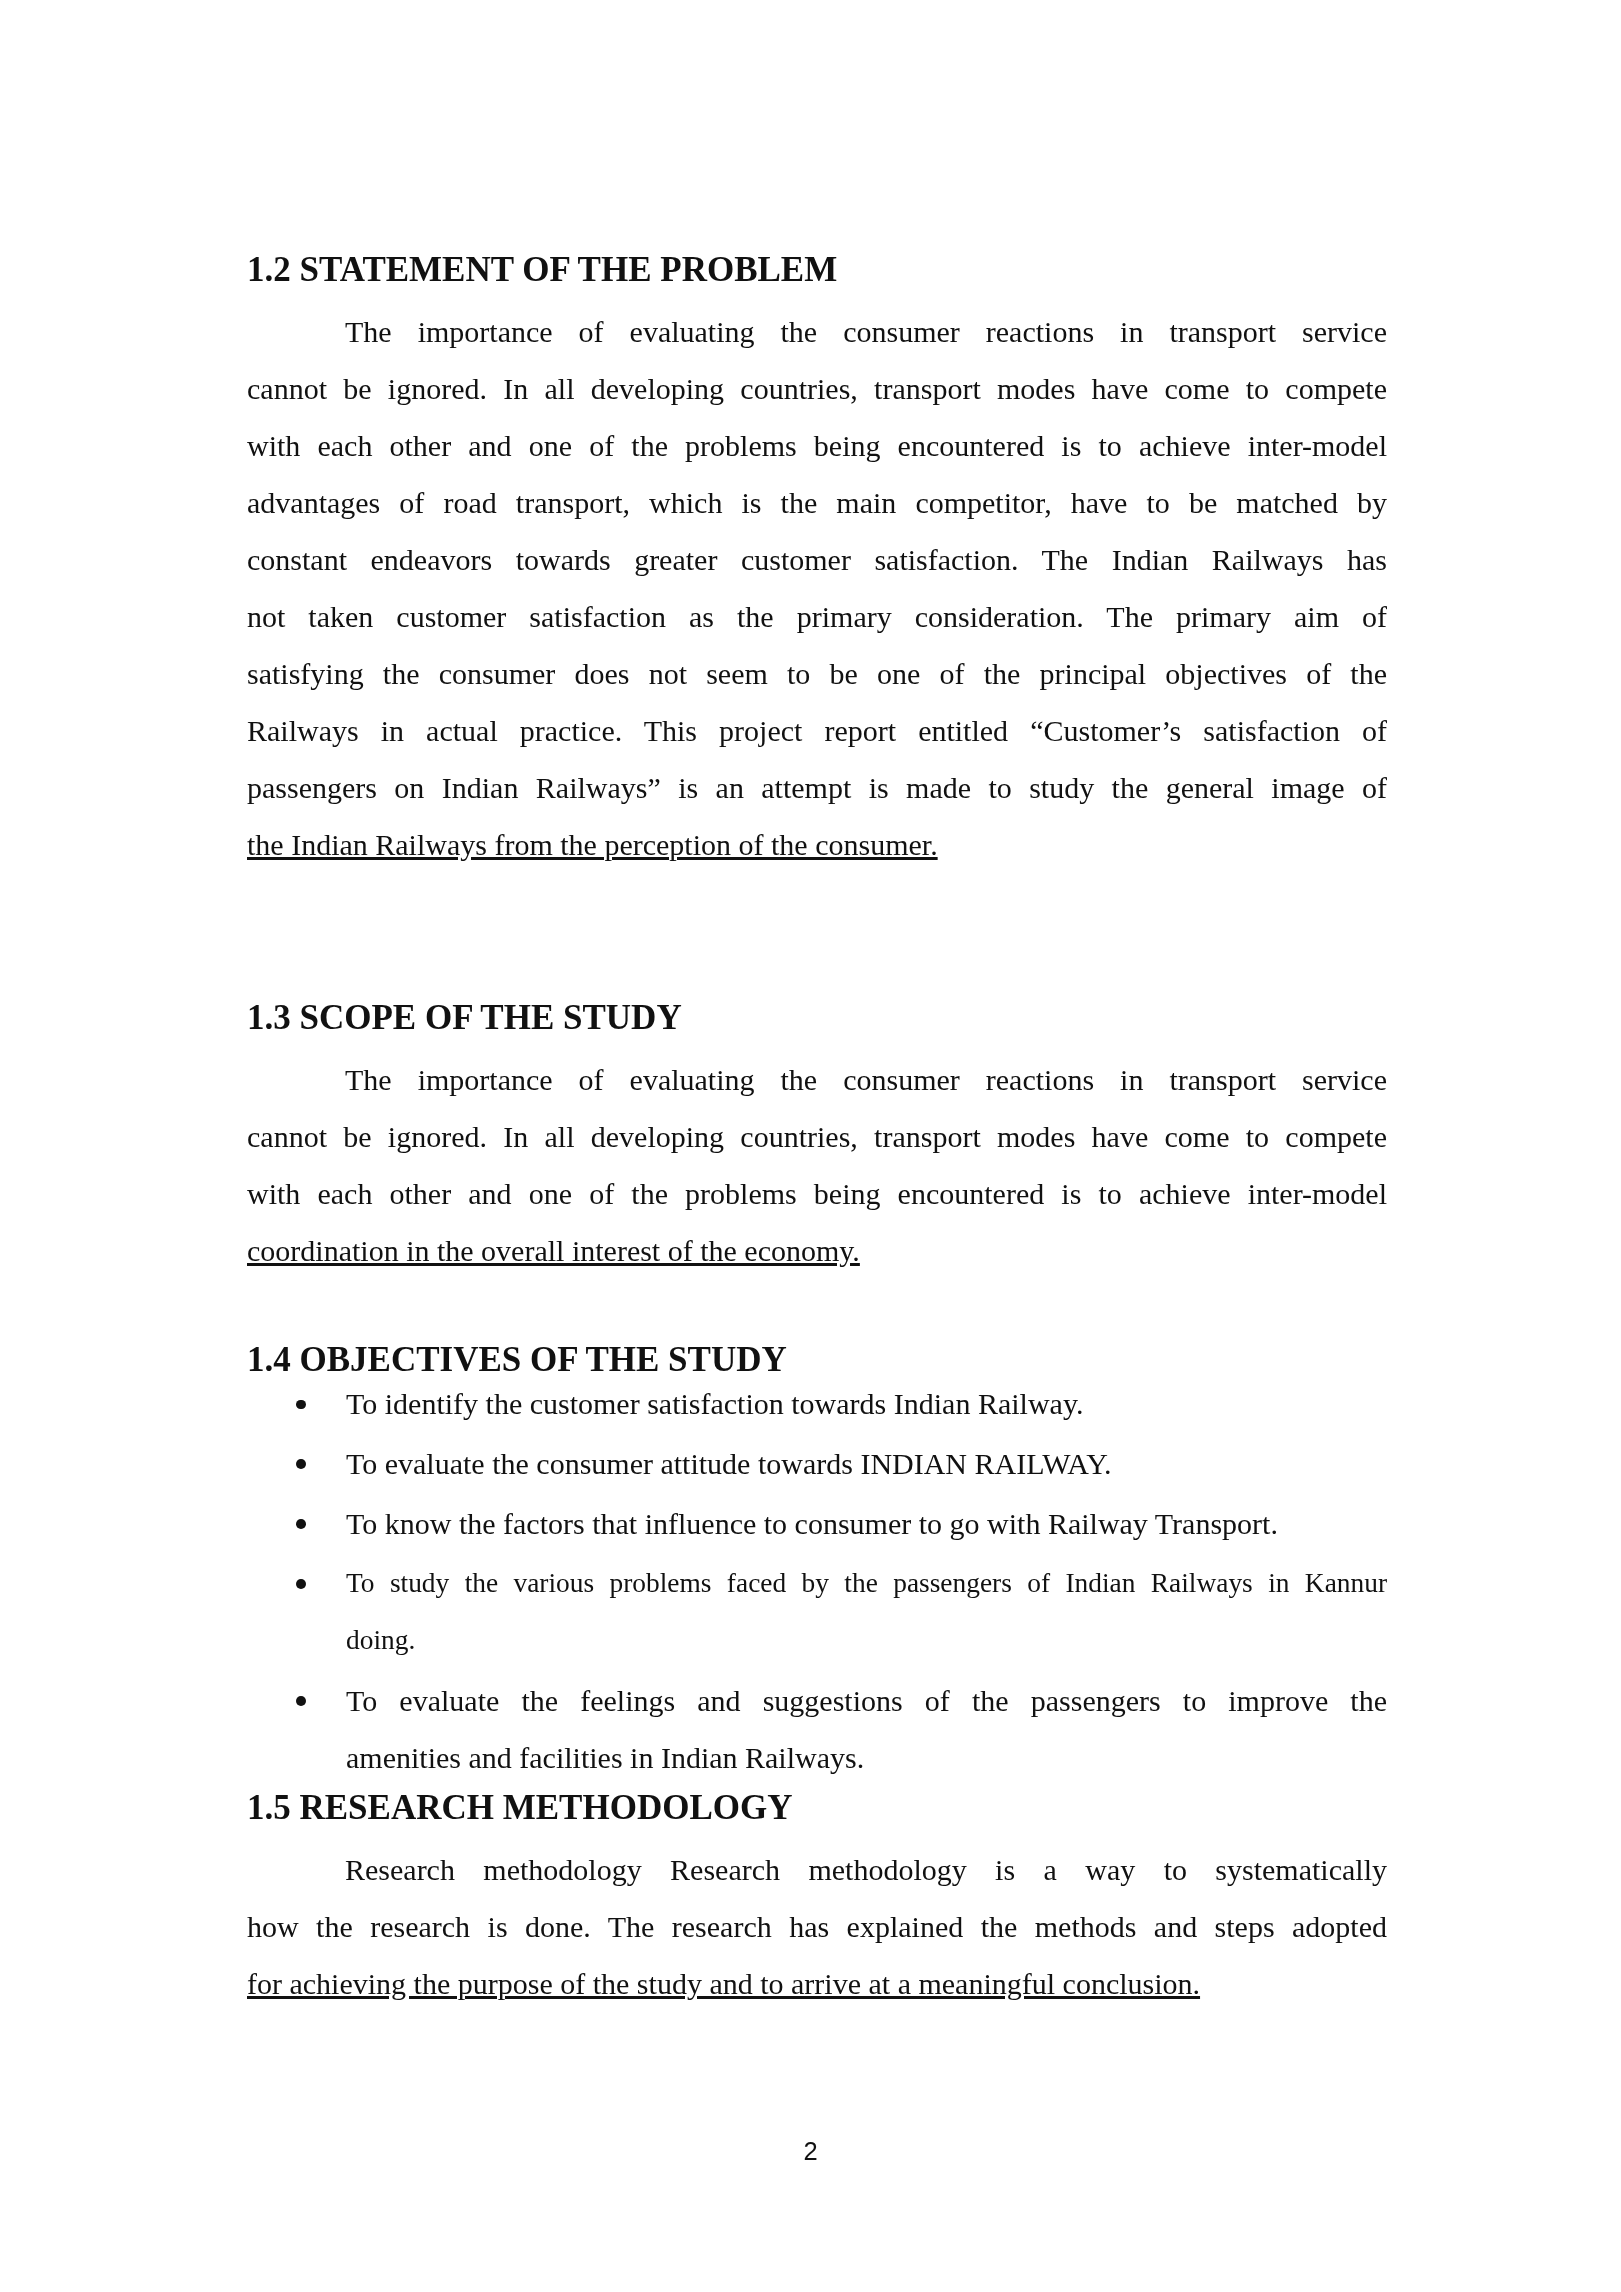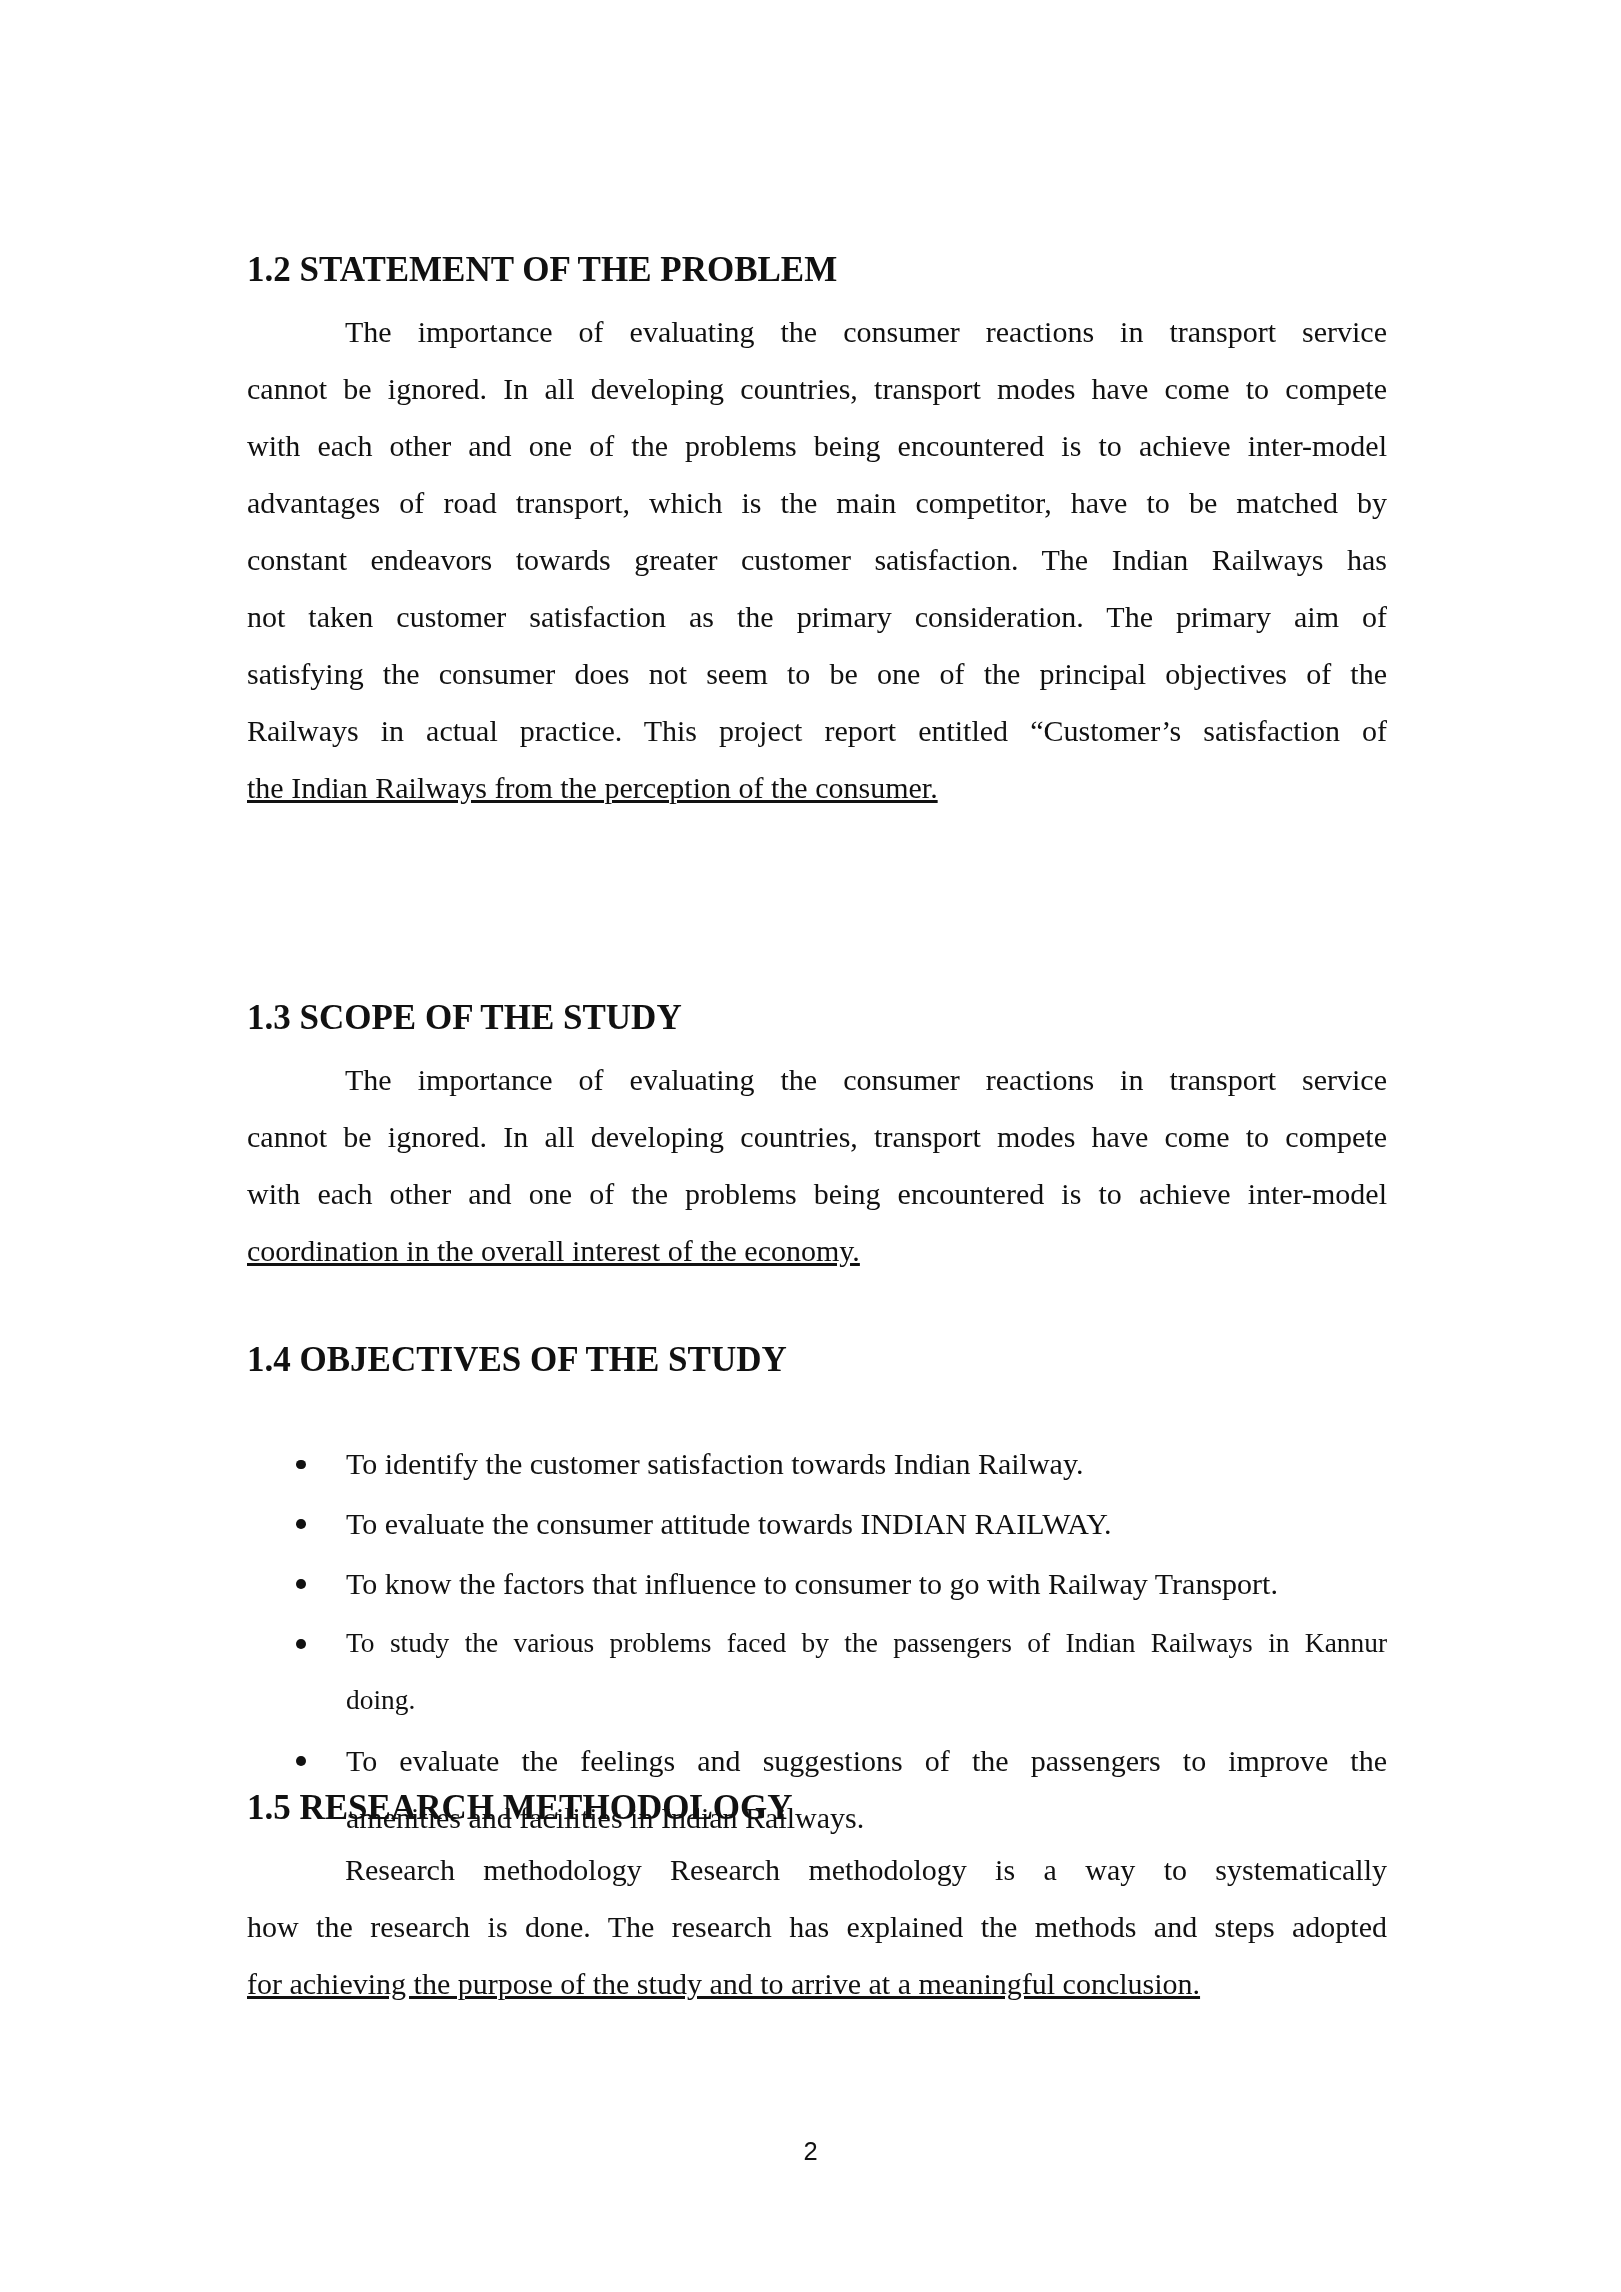--- a/index.html
+++ b/index.html
@@ -27,33 +27,34 @@
   <div class="h" style="top:250px;">1.2 STATEMENT OF THE PROBLEM</div>
   <div class="para" style="top:303px;">
     <span class="ln indent">The importance of evaluating the consumer reactions in transport service</span>
     <span class="ln">cannot be ignored. In all developing countries, transport modes have come to compete</span>
     <span class="ln">with each other and one of the problems being encountered is to achieve inter-model</span>
     <span class="ln">advantages of road transport, which is the main competitor, have to be matched by</span>
     <span class="ln">constant endeavors towards greater customer satisfaction. The Indian Railways has</span>
     <span class="ln">not taken customer satisfaction as the primary consideration. The primary aim of</span>
     <span class="ln">satisfying the consumer does not seem to be one of the principal objectives of the</span>
     <span class="ln">Railways in actual practice. This project report entitled “Customer’s satisfaction of</span>
+    <span class="ln">passengers on Indian Railways” is an attempt is made to study the general image of</span>
     <span class="ln last">the Indian Railways from the perception of the consumer.</span>
   </div>
 
   <div class="h" style="top:998px;">1.3 SCOPE OF THE STUDY</div>
   <div class="para" style="top:1051px;">
     <span class="ln indent">The importance of evaluating the consumer reactions in transport service</span>
     <span class="ln">cannot be ignored. In all developing countries, transport modes have come to compete</span>
     <span class="ln">with each other and one of the problems being encountered is to achieve inter-model</span>
     <span class="ln last">coordination in the overall interest of the economy.</span>
   </div>
 
   <div class="h" style="top:1340px;">1.4 OBJECTIVES OF THE STUDY</div>
-  <div class="bullets" style="top:1435px;">
+  <div class="bullets" style="top:1375px;">
     <div class="bi" style="margin-bottom:2.9px;">
       <span class="dot"></span>
       <span class="ln">To identify the customer satisfaction towards Indian Railway.</span>
     </div>
     <div class="bi" style="margin-bottom:2.9px;">
       <span class="dot"></span>
       <span class="ln">To evaluate the consumer attitude towards INDIAN RAILWAY.</span>
     </div>
     <div class="bi" style="margin-bottom:2.9px;">
       <span class="dot"></span>

